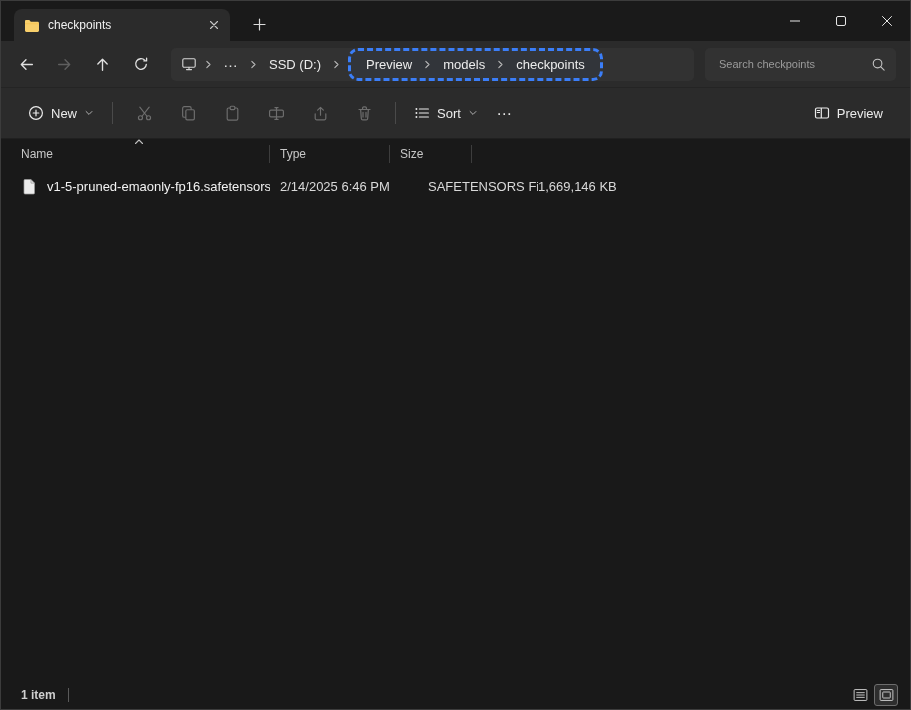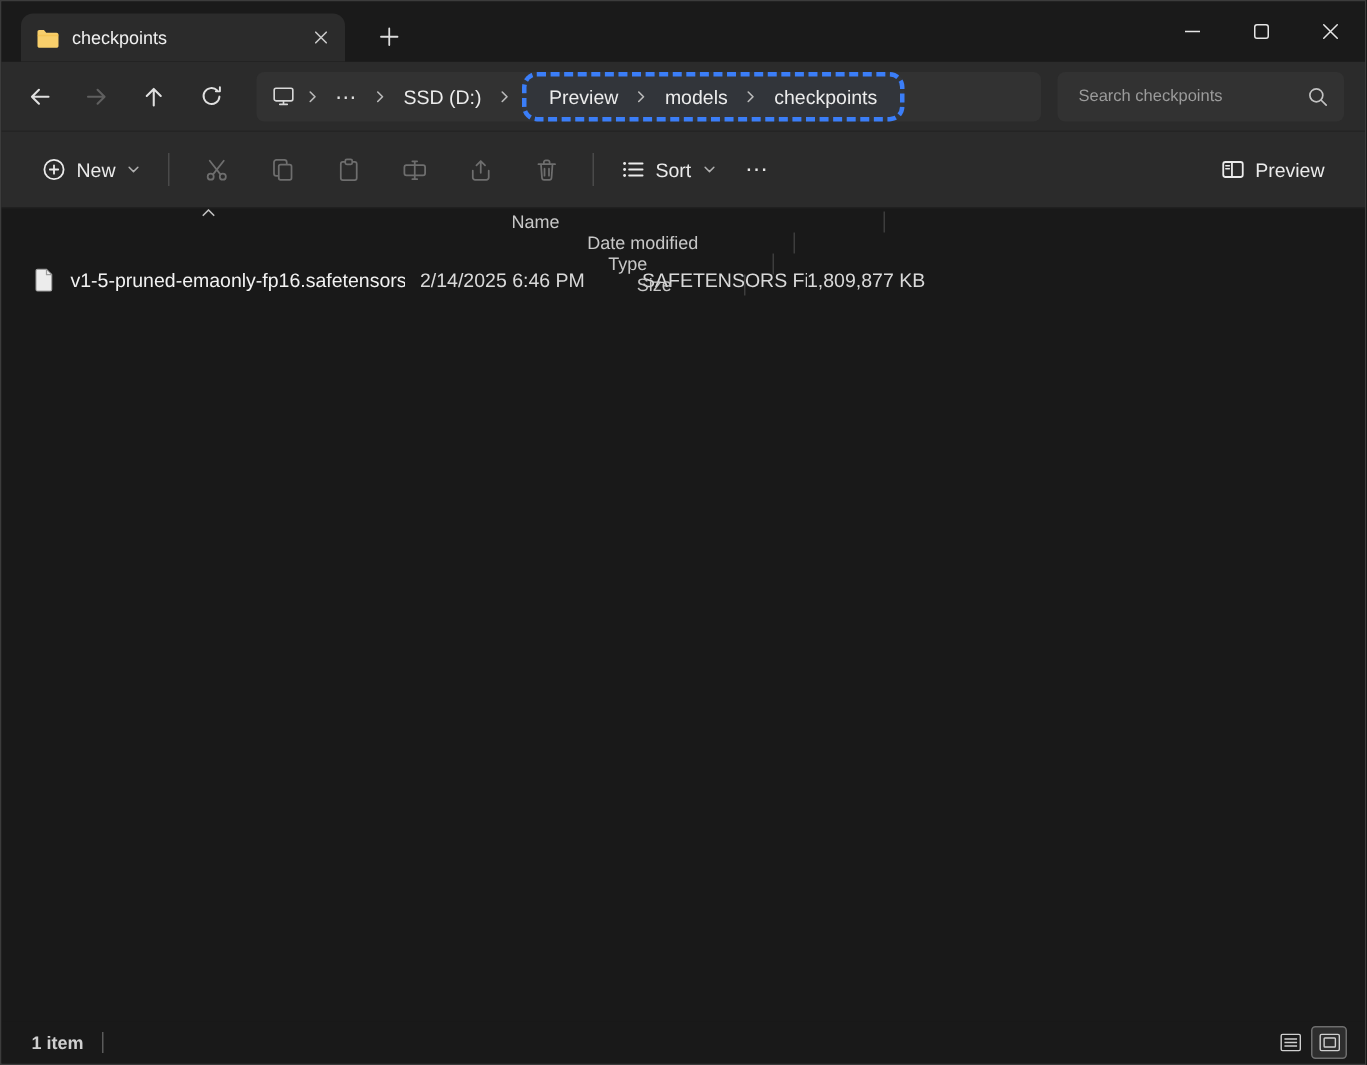--- a/index.html
+++ b/index.html
@@ -135,21 +135,20 @@
   .tb-spacer { flex: 1; }
   .more-btn { padding: 0 4px 7px 4px; font-size: 16px; letter-spacing: 1px; color: #e6e6e6; width: 36px; text-align: center; }
 
   
   .content { flex: 1; background: #191919; overflow: hidden; position: relative; }
   .header-row {
     display: flex; align-items: stretch;
     height: 26px; margin-top: 2px;
     font-size: 12px; color: #c7c7c7;
     position: relative;
-    flex-direction: column;
   }
   .hcell {
     display: flex; align-items: center;
     padding-left: 10px;
     border-right: 1px solid #3d3d3d;
     height: 18px; align-self: center;
   }
   .hcell.name { width: 269px; padding-left: 20px; }
   .hcell.date { width: 148px; }
   .hcell.type { width: 120px; }
@@ -397,38 +396,37 @@
   </div>
 
   <div class="content">
     <div class="header-row">
       <span class="sort-caret">
         <svg width="10" height="8" viewBox="0 0 10 8">
             <path d="M1.5 5.5L5 2l3.5 3.5" stroke="currentColor" stroke-width="1.1" fill="none" stroke-linecap="round" stroke-linejoin="round"></path>
           </svg>
       </span>
       <div class="hcell name">Name</div>
-      <div class="hcell date">Date modified</div>
       <div class="hcell type">Type</div>
       <div class="hcell size">Size</div>
     </div>
 
     <div class="file-row">
       <div class="cell name">
         <span>
           <svg width="15" height="17" viewBox="0 0 15 17">
               <path d="M3 1.5h6l3.5 3.5v10a1 1 0 0 1-1 1H3a1 1 0 0 1-1-1v-12.5a1 1 0 0 1 1-1z" fill="#ececec" stroke="#9d9d9d" stroke-width=".7"></path>
               <path d="M9 1.7v3.4h3.4" fill="none" stroke="#9d9d9d" stroke-width=".8"></path>
             </svg>
         </span>
         <span>v1-5-pruned-emaonly-fp16.safetensors</span>
       </div>
       <div class="cell date">2/14/2025 6:46 PM</div>
       <div class="cell type">SAFETENSORS File</div>
-      <div class="cell size">1,809,877 KB</div>
+      <div class="cell size">1,669,146 KB</div>
     </div>
   </div>
 
   <div class="statusbar">
     <span>1 item</span>
     <span class="sb-divider"></span>
     <span class="sb-spacer"></span>
     <button class="sb-view-btn">
       <svg width="15" height="14" viewBox="0 0 16 14">
           <rect x="1.2" y="1.2" width="13.6" height="11.6" rx="1" stroke="currentColor" stroke-width="1" fill="none"></rect>

